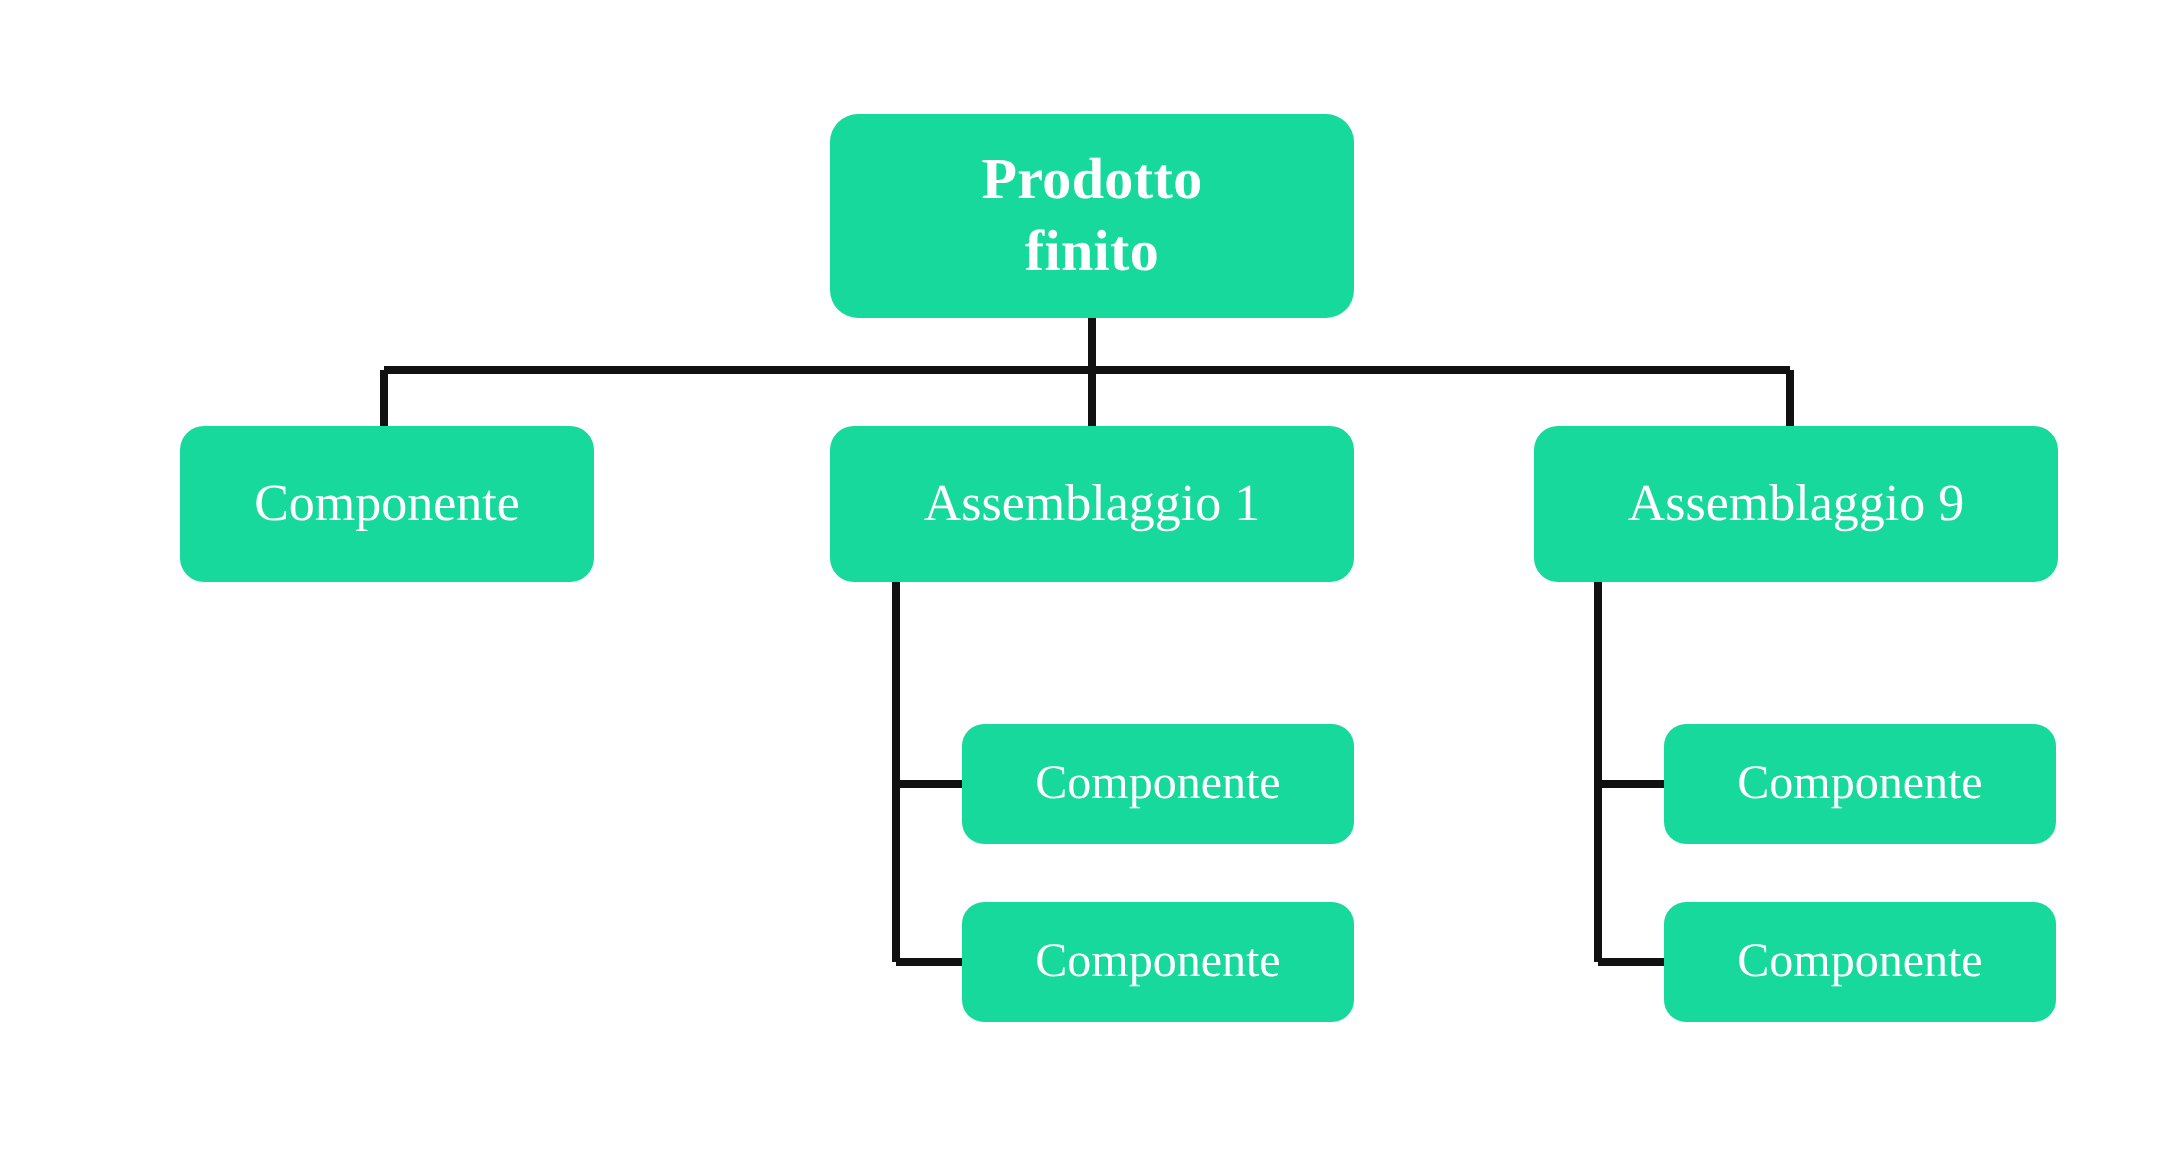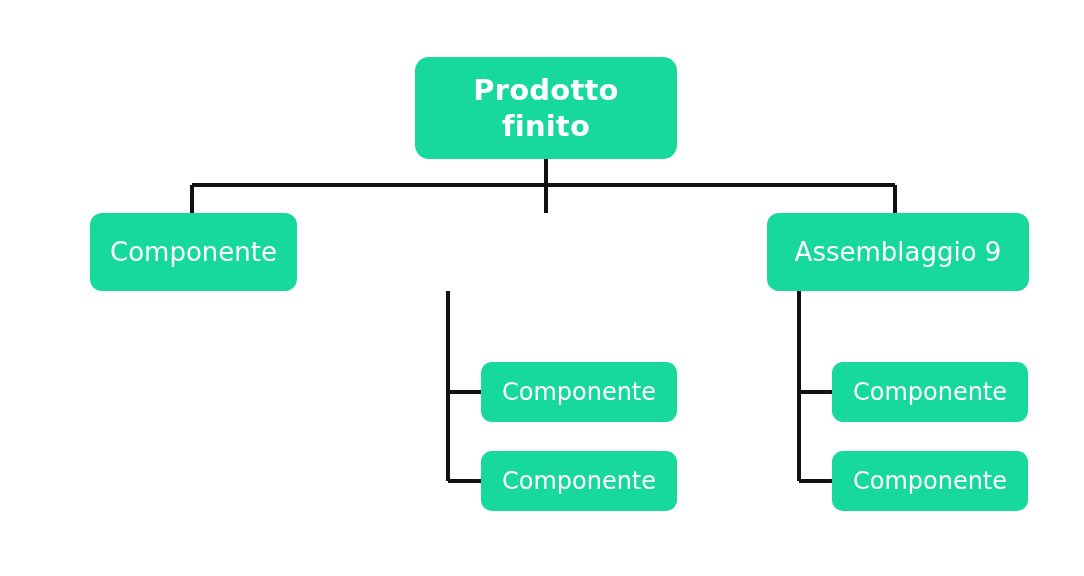--- a/index.html
+++ b/index.html
@@ -31,20 +31,21 @@
     position: absolute;
     box-sizing: border-box;
     background: #16d99b;
     border-radius: 12px;
     display: flex;
     align-items: center;
     justify-content: center;
     text-align: center;
     color: #ffffff;
     z-index: 2;
+    font-family: Liberation Serif, serif;
   }
   .node-label {
     display: block;
     width: 100%;
     line-height: 1.25;
     white-space: pre-line;
   }
   
   .node.root {
     left: 415px;
@@ -111,20 +112,23 @@
   </svg>
 
   <div class="node root">
     <span class="node-label">Prodotto
 finito</span>
   </div>
 
   <div class="node level2 l2-a">
     <span class="node-label">Componente</span>
   </div>
+  <div class="node level2 l2-b">
+    <span class="node-label">Assemblaggio 1</span>
+  </div>
   <div class="node level2 l2-c">
     <span class="node-label">Assemblaggio 9</span>
   </div>
 
   <div class="node level3 l3-b1">
     <span class="node-label">Componente</span>
   </div>
   <div class="node level3 l3-b2">
     <span class="node-label">Componente</span>
   </div>

